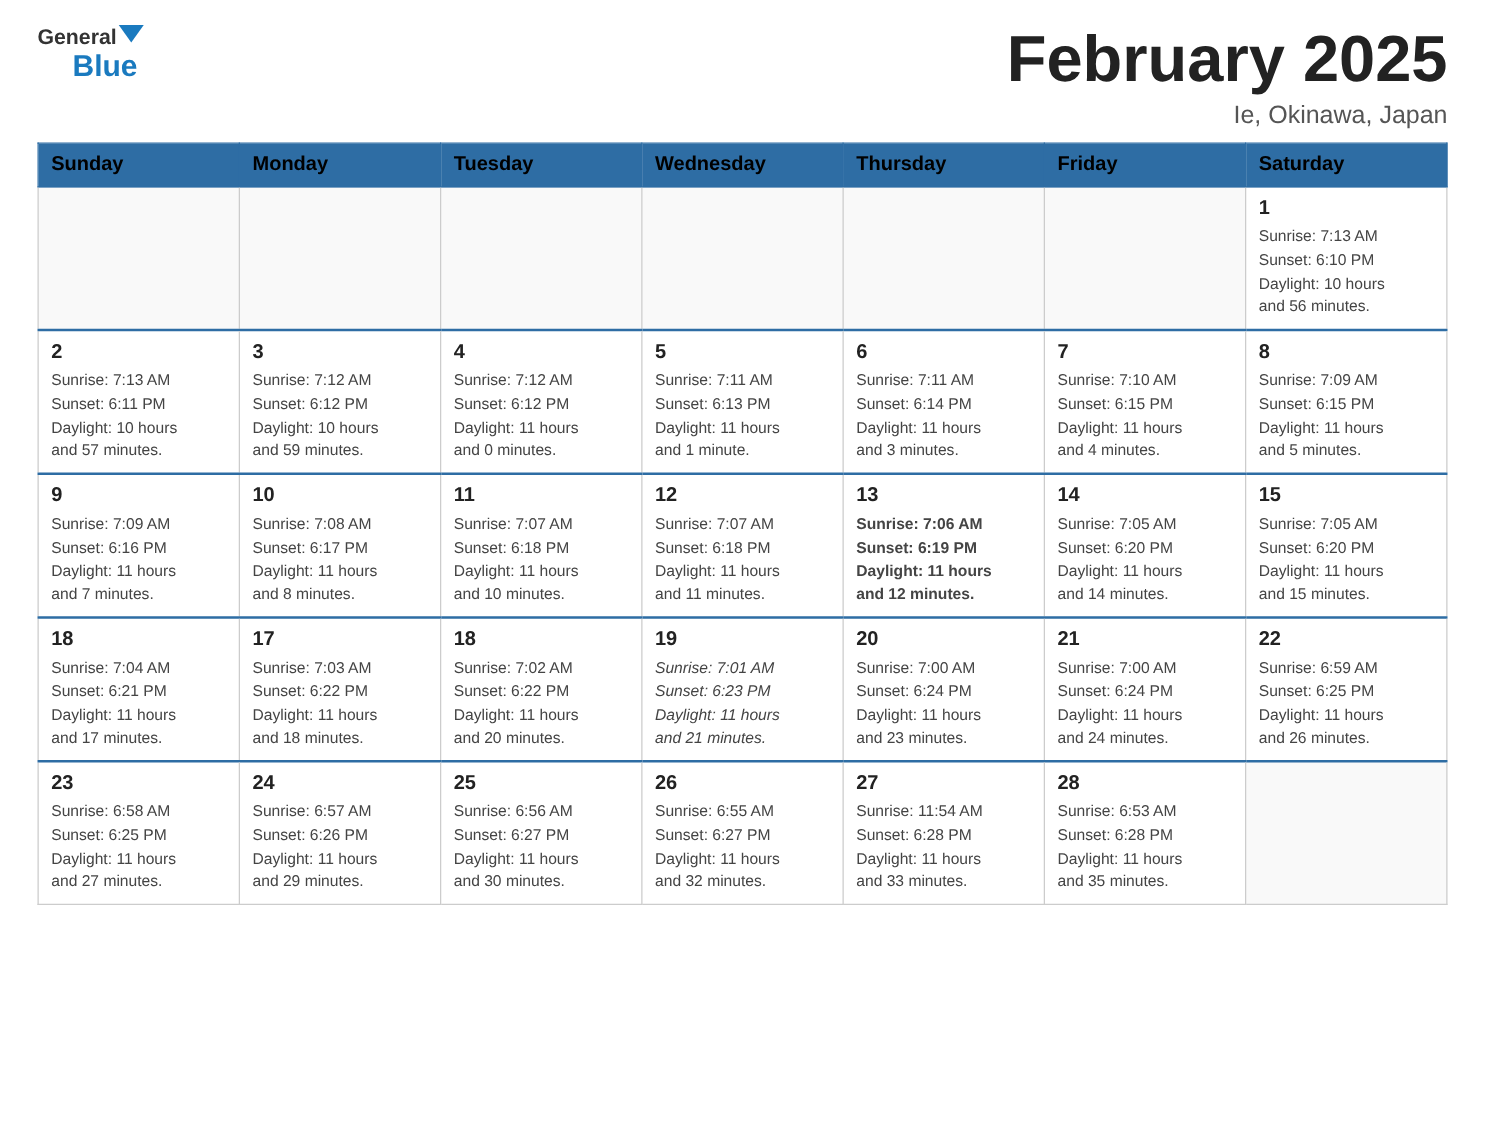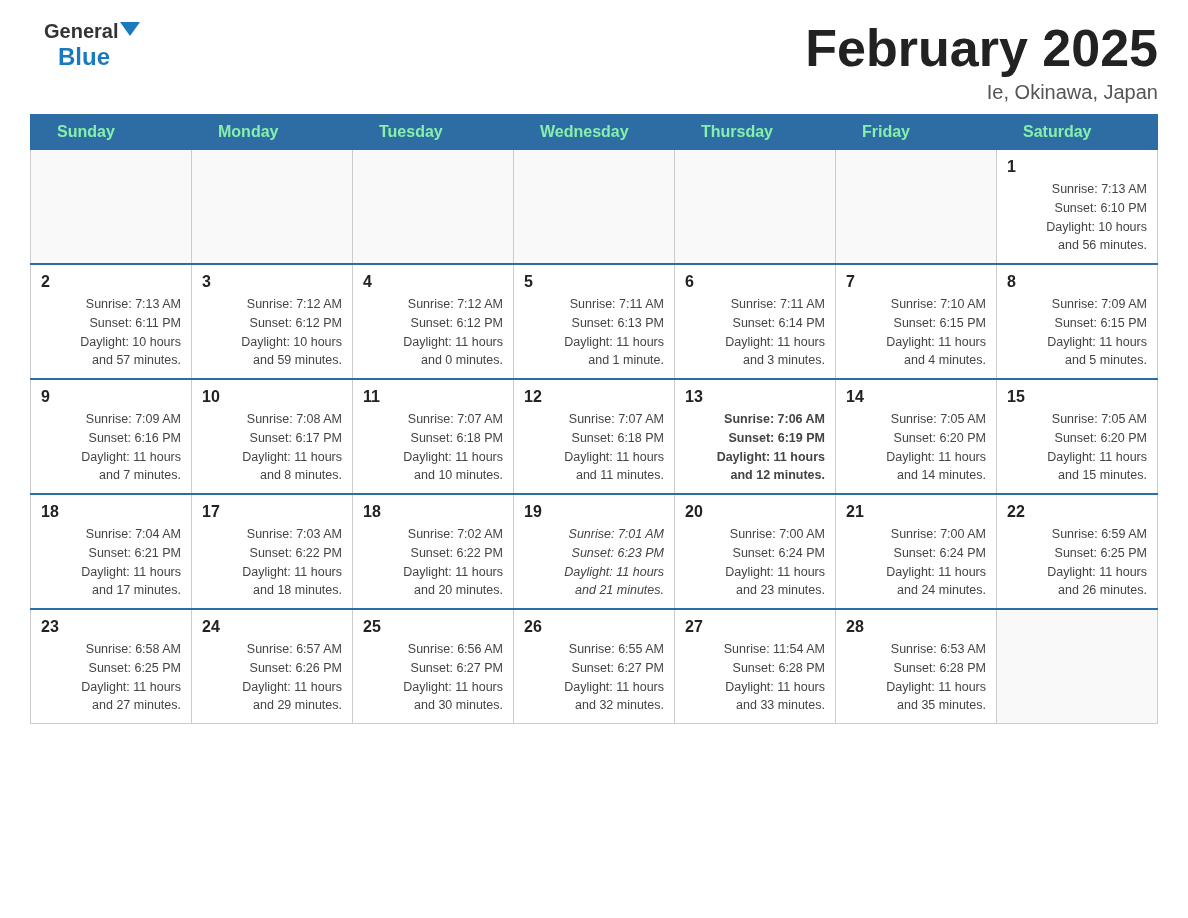--- a/index.html
+++ b/index.html
@@ -51,24 +51,24 @@
       color: #555;
       margin-top: 4px;
     }
     .calendar {
       width: 100%;
       border-collapse: collapse;
       margin-top: 10px;
     }
     .calendar th {
       background-color: #2e6da4;
-      color: #86efac;
+      color: #000000;
       font-size: 16px;
       font-weight: bold;
-      padding: 8px 26px;
+      padding: 8px 10px;
       text-align: left;
       border: 1px solid #2e6da4;
     }
     .calendar td {
       vertical-align: top;
       padding: 8px 10px;
       border: 1px solid #ccc;
       width: calc(100% / 7);
       min-height: 110px;
       font-size: 13px;
@@ -82,33 +82,32 @@
       font-size: 16px;
       font-weight: bold;
       color: #222;
       display: block;
       margin-bottom: 4px;
     }
     .day-info {
       font-size: 12.5px;
       color: #444;
       line-height: 1.5;
-      text-align: right;
     }
     .row-separator td {
       border-top: 2px solid #2e6da4;
     }
   </style>
 </head>
 <body>
 
 <div class="header">
   <div class="logo">
     <div class="logo-line">
-      <span style="font-size:20px;font-weight:bold;color:#333;margin-left:14px;">General</span>
+      <span style="font-size:17px;font-weight:bold;color:#333;">General</span>
       <span class="logo-triangle"></span>
     </div>
     <div>
       <span style="font-size:24px;font-weight:bold;color:#1a7abf;margin-left:28px;">Blue</span>
     </div>
   </div>
   <div class="title-section">
     <div class="calendar-title">February 2025</div>
     <div class="calendar-subtitle">Ie, Okinawa, Japan</div>
   </div>

